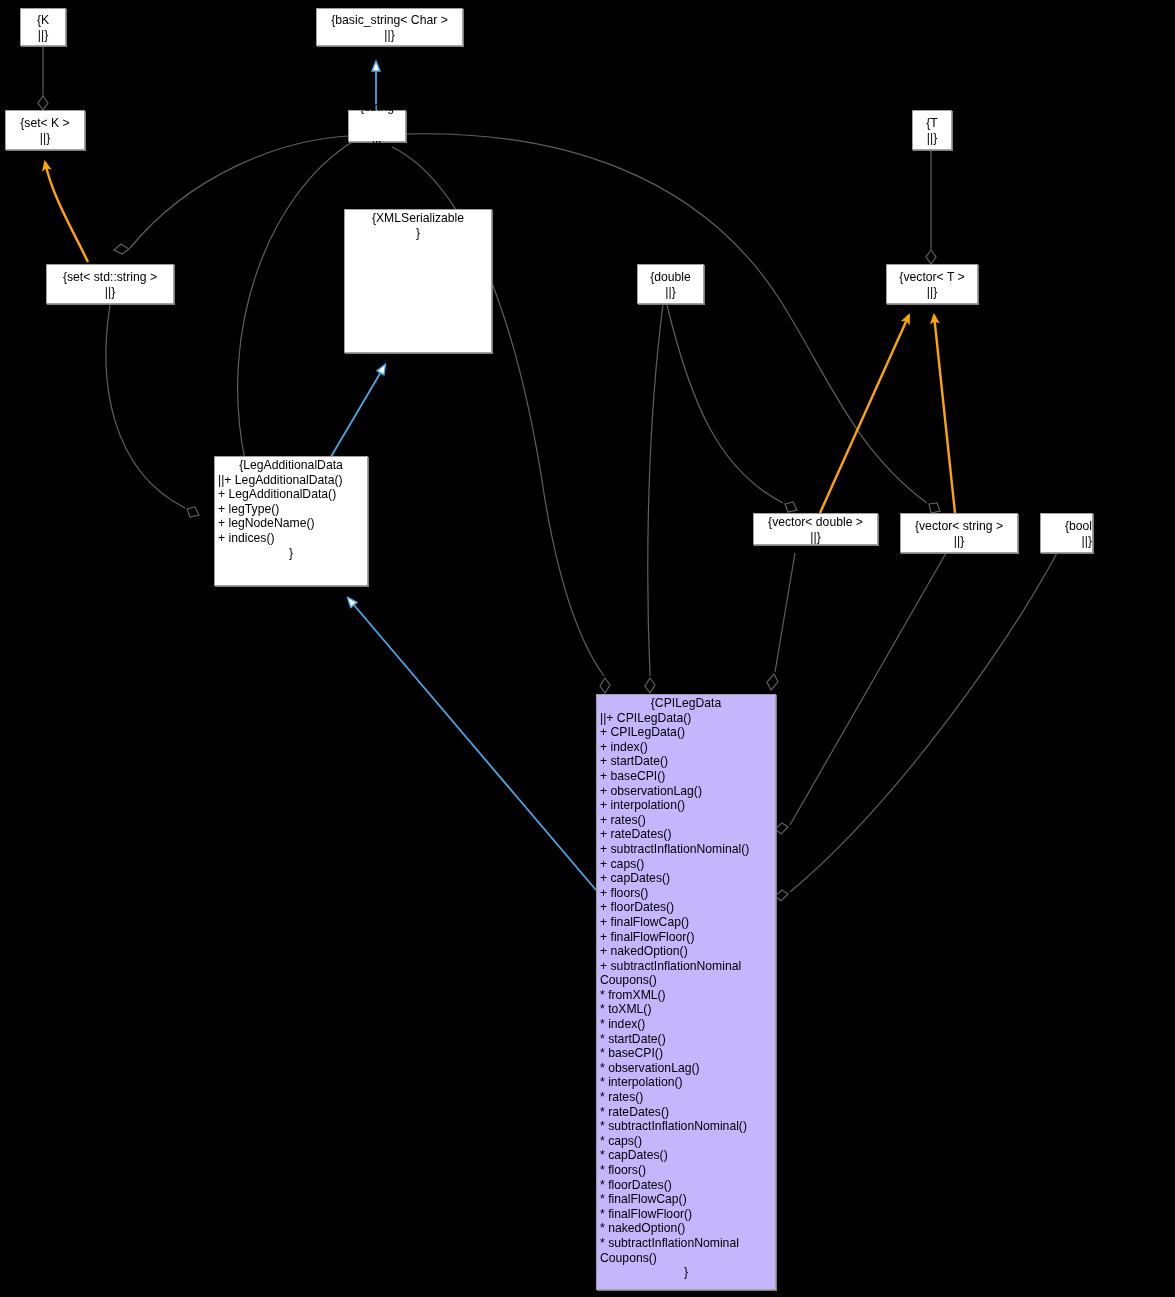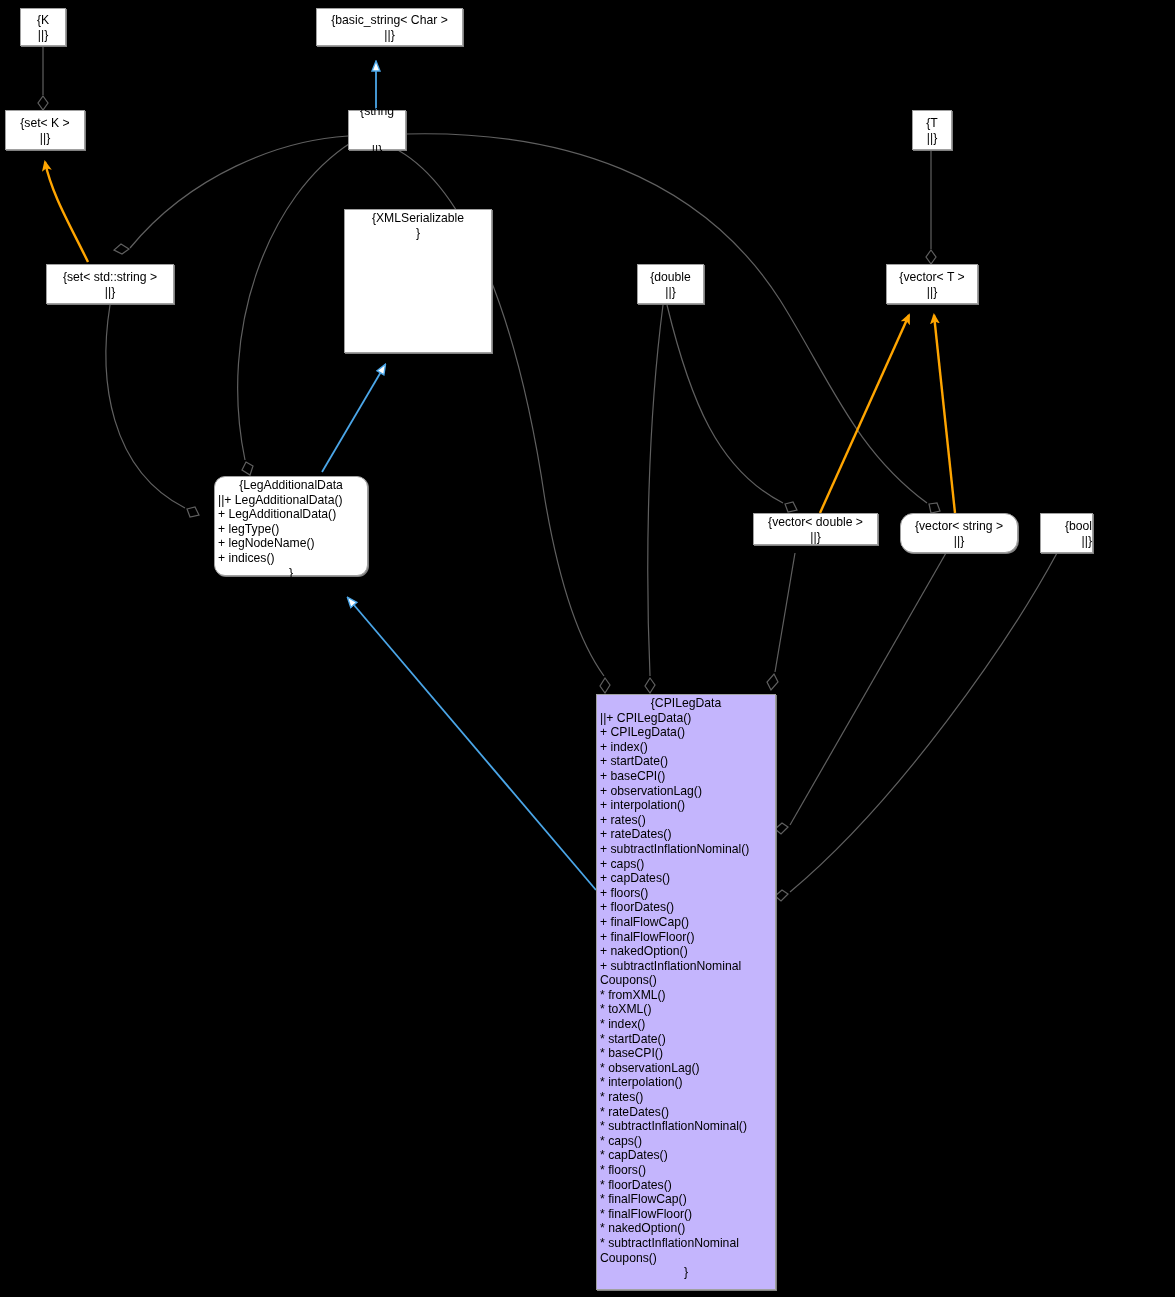--- a/index.html
+++ b/index.html
@@ -171,21 +171,21 @@
   <div class="node simple" style="left:302px; top:8px; width:147px; height:38px;margin-left:14px;">
     <div class="title">{basic_string&lt; Char &gt;</div>
     <div class="closer">||}</div>
   </div>
 
   <div class="node simple" style="left:5px; top:110px; width:80px; height:40px;">
     <div class="title">{set&lt; K &gt;</div>
     <div class="closer">||}</div>
   </div>
 
-  <div class="node simple" style="left:348px; top:110px; width:58px; height:40px;gap:24px;">
+  <div class="node simple" style="left:348px; top:110px; width:58px; height:32px;gap:24px;">
     <div class="title">{string</div>
     <div class="closer">||}</div>
   </div>
 
   <div class="node simple" style="left:912px; top:110px; width:40px; height:40px;">
     <div class="title">{T</div>
     <div class="closer">||}</div>
   </div>
 
   <div class="node simple" style="left:46px; top:264px; width:128px; height:40px;">
@@ -201,38 +201,38 @@
   <div class="node simple" style="left:886px; top:264px; width:92px; height:40px;">
     <div class="title">{vector&lt; T &gt;</div>
     <div class="closer">||}</div>
   </div>
 
   <div class="node" style="left:344px; top:209px; width:148px; height:144px;">
     <div class="title">{XMLSerializable</div>
     <div class="closer">}</div>
   </div>
 
-  <div class="node" style="left:214px; top:476px; width:154px; height:100px;border-radius:11px;">
+  <div class="node" style="left:214px; top:456px; width:154px; height:130px;">
     <div class="title">{LegAdditionalData</div>
     <div class="members">
         <div class="member">||+ LegAdditionalData()</div>
         <div class="member">+ LegAdditionalData()</div>
         <div class="member">+ legType()</div>
         <div class="member">+ legNodeName()</div>
         <div class="member">+ indices()</div>
       </div>
     <div class="closer">}</div>
   </div>
 
   <div class="node simple" style="left:753px; top:513px; width:125px; height:32px;">
     <div class="title">{vector&lt; double &gt;</div>
     <div class="closer">||}</div>
   </div>
 
-  <div class="node simple" style="left:900px; top:513px; width:118px; height:40px;border-radius:13px;">
+  <div class="node simple" style="left:900px; top:513px; width:118px; height:40px;">
     <div class="title">{vector&lt; string &gt;</div>
     <div class="closer">||}</div>
   </div>
 
   <div class="node simple" style="left:1040px; top:513px; width:53px; height:40px;align-items:flex-end;">
     <div class="title">{bool</div>
     <div class="closer">||}</div>
   </div>
 
   <div class="node filled" style="left:596px; top:694px; width:180px; height:596px;">

